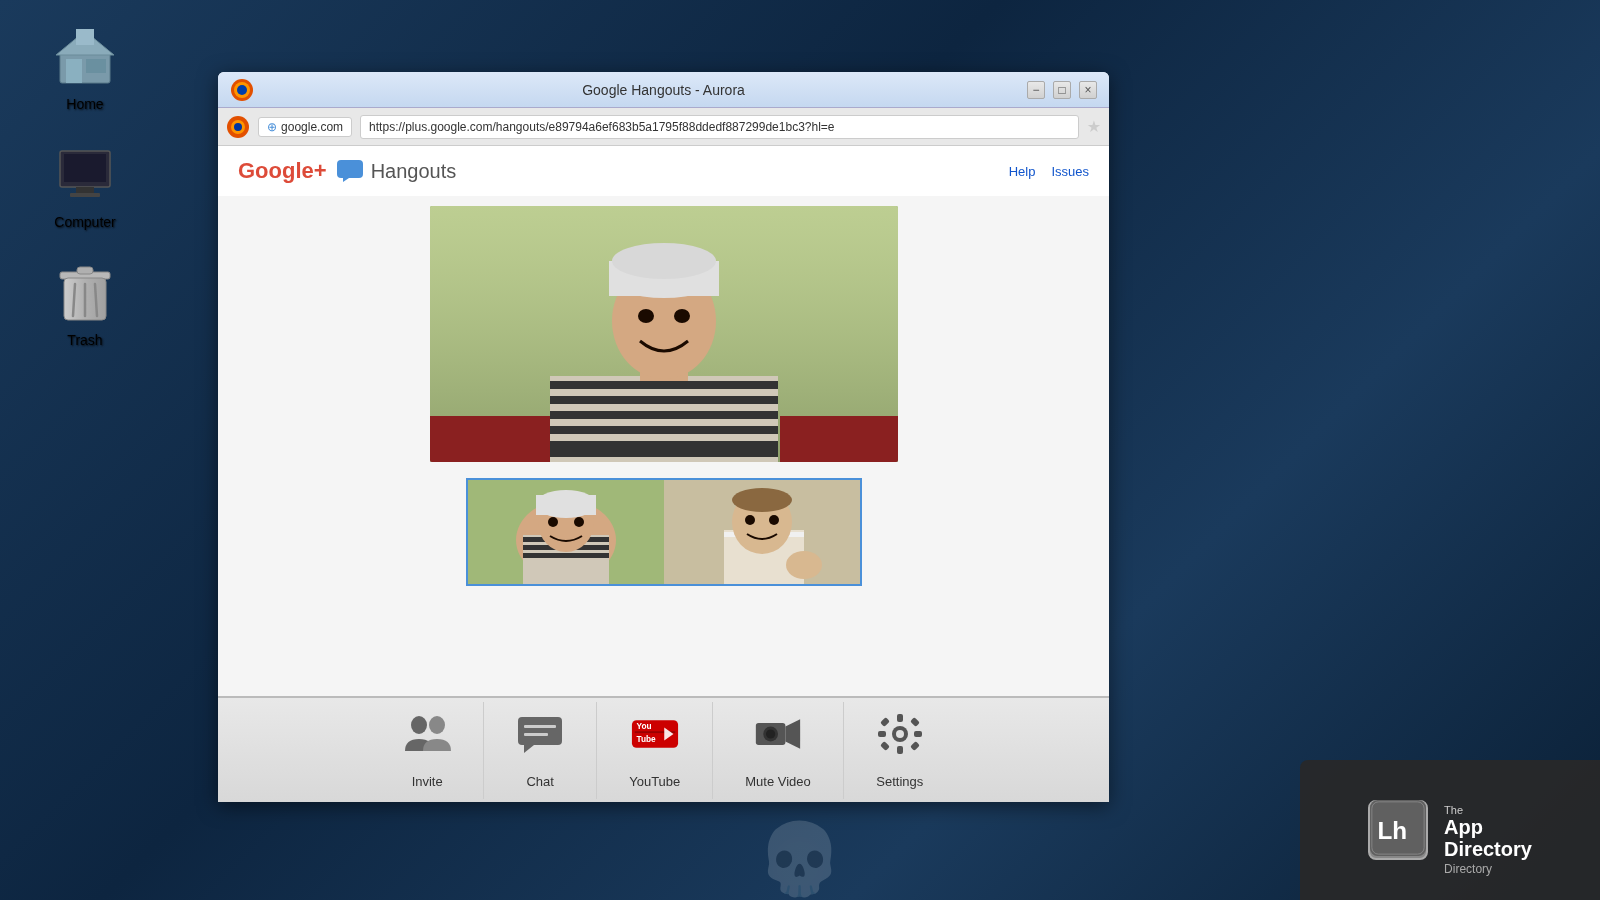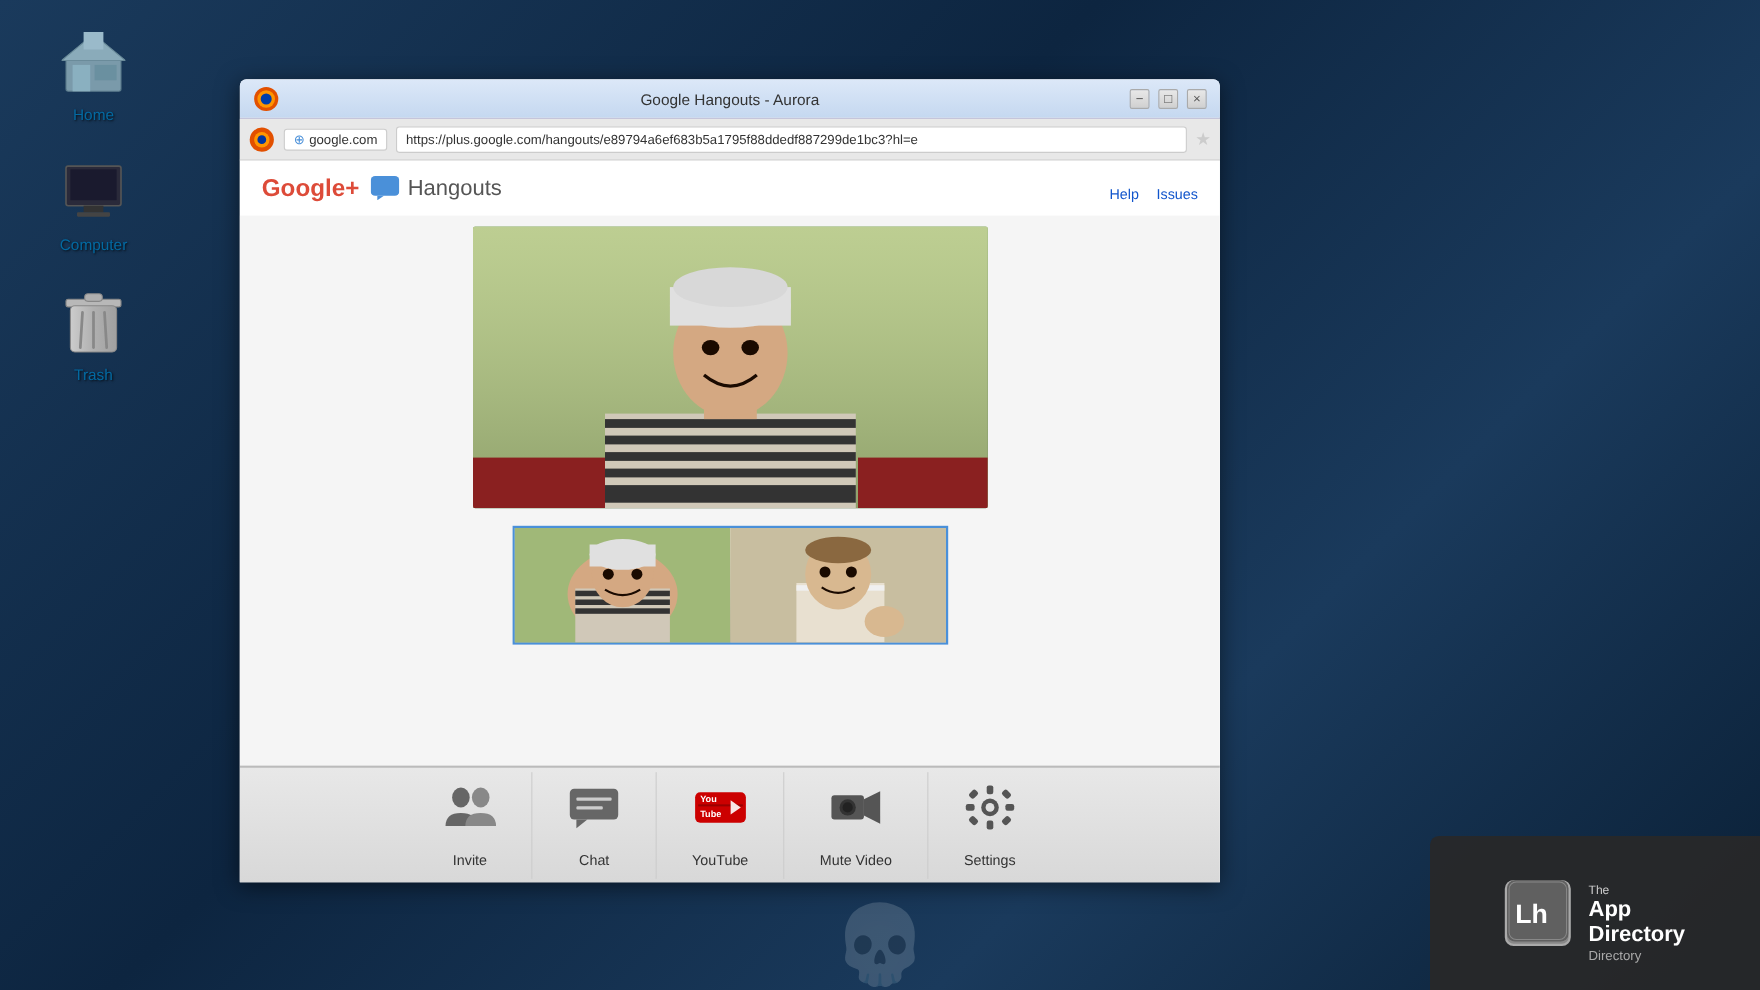--- a/index.html
+++ b/index.html
@@ -39,21 +39,21 @@
 
     .desktop-icon .icon-img {
       width: 64px;
       height: 64px;
       display: flex;
       align-items: center;
       justify-content: center;
     }
 
     .desktop-icon .icon-label {
-      color: #0369a1;
+      color: #000000;
       font-size: 14px;
       text-shadow: 1px 1px 2px rgba(0,0,0,0.8);
       text-align: center;
     }
 
     
     .browser-window {
       position: absolute;
       left: 218px;
       top: 36px;
@@ -154,21 +154,21 @@
     .page-content {
       background: white;
       flex: 1;
       display: flex;
       flex-direction: column;
       overflow: hidden;
     }
 
     .google-plus-header {
       display: flex;
-      align-items: flex-end;
+      align-items: center;
       padding: 12px 20px;
       gap: 8px;
       border-bottom: none;
     }
 
     .gplus-logo {
       display: flex;
       align-items: center;
       gap: 4px;
     }

